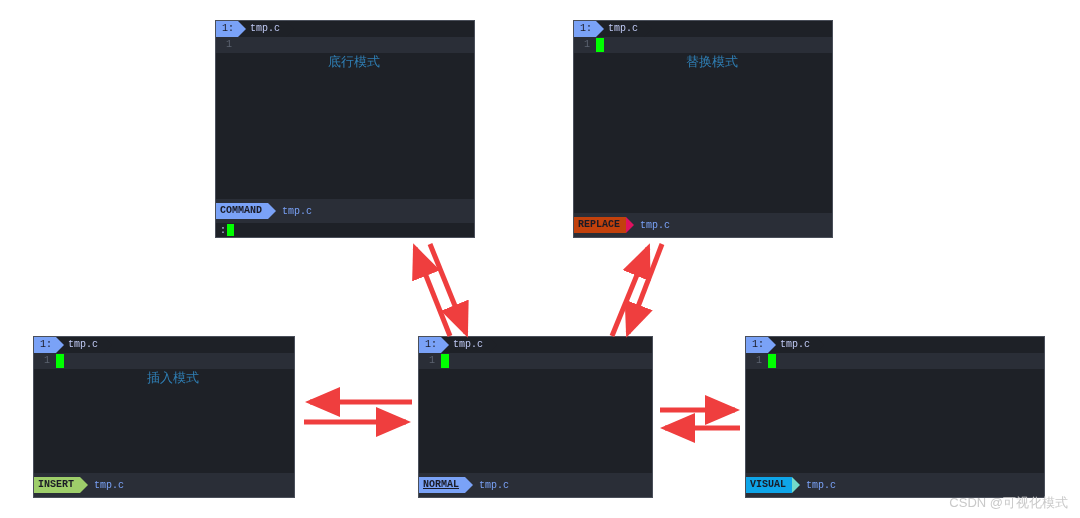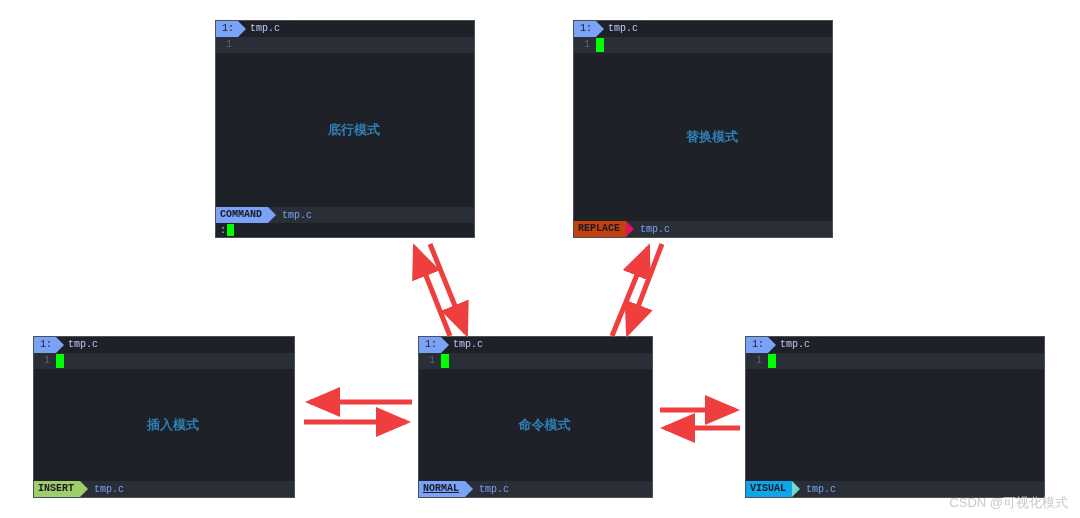--- a/index.html
+++ b/index.html
@@ -91,32 +91,30 @@
     width: 8px;
     height: 14px;
     background: #00ff00;
     margin-top: 1px;
   }
   .tilde-area {
     flex: 1;
     padding-left: 18px;
     display: flex;
     flex-direction: column;
-    justify-content: center;
-    align-items: center;
-    position: relative;
-    font-weight: bold;
+    align-items: center;
+    position: relative;
   }
   .mode-label {
     color: #2f7fb5;
     font-size: 13px;
     font-family: "SimSun", "Microsoft YaHei", sans-serif;
   }
   .status-bar {
-    height: 16px;
+    height: 24px;
     background: #2a2e37;
     display: flex;
     align-items: center;
     position: relative;
   }
   .mode-badge {
     height: 16px;
     line-height: 16px;
     padding: 0 6px 0 4px;
     font-weight: bold;
@@ -250,23 +248,20 @@
     <div class="tab-shape">
       <span class="tab-num">1:</span>
       <span class="tab-file">tmp.c</span>
     </div>
   </div>
   <div class="body-area">
     <div class="first-line">
       <span class="gutter">1</span>
       <span class="cursor-block"></span>
     </div>
-    <div class="tilde-area">
-      <span class="mode-label">命令模式</span>
-    </div>
   </div>
   <div class="status-bar">
     <span class="mode-badge badge-normal">NORMAL</span>
     <span class="status-file">tmp.c</span>
   </div>
 </div>
 
 <div class="vim-window" style="left:745px; top:336px; width:300px; height:162px;">
   <div class="top-tab">
     <div class="tab-shape">

